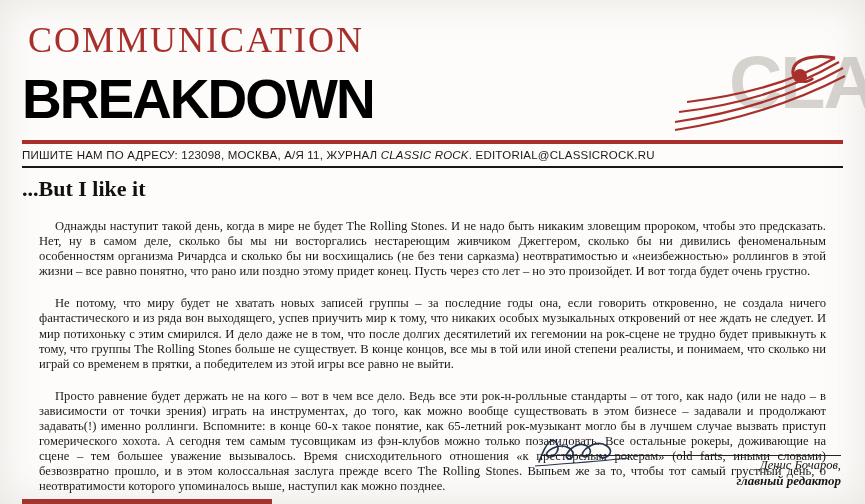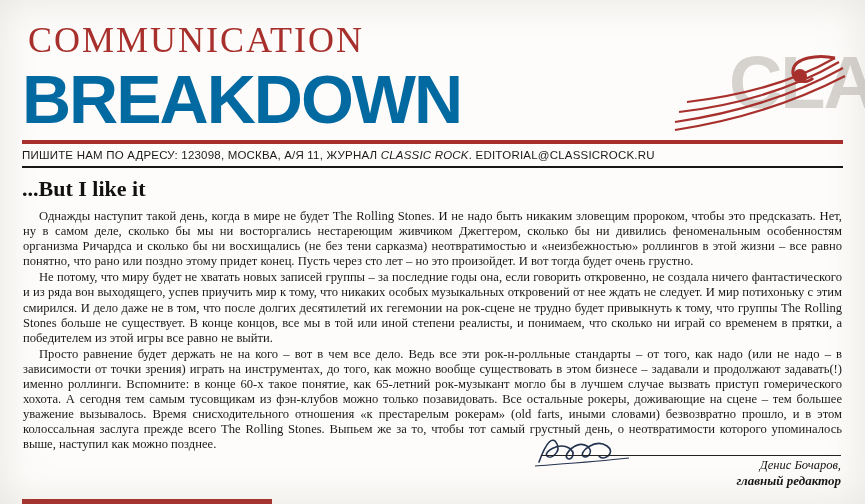--- a/index.html
+++ b/index.html
@@ -53,24 +53,24 @@
     letter-spacing: 2px;
     color: #a8302c;
     margin-left: 6px;
     font-weight: normal;
   }
   .title-break {
     position: relative;
     z-index: 2;
     font-family: "Liberation Sans", sans-serif;
     font-weight: bold;
-    font-size: 68px;
+    font-size: 55px;
     line-height: 70px;
     letter-spacing: -2px;
-    color: #0369a1;
+    color: #000000;
     margin-top: 2px;
   }
   
   .swirl {
     position: absolute;
     right: 8px;
     top: 52px;
     width: 190px;
     height: 86px;
     z-index: 3;
@@ -120,21 +120,21 @@
   }
   .headline {
     font-family: "Liberation Serif", serif;
     font-weight: bold;
     font-style: normal;
     font-size: 22px;
     margin: 0 0 7px 0;
     color: #111;
   }
   .body-text p {
-    margin: 1px;
+    margin: 17px;
     font-size: 12.6px;
     line-height: 15.1px;
     text-align: justify;
     text-indent: 16px;
     color: #1a1a1a;
     font-family: "Liberation Serif", serif;
   }
   .body-text p + p { margin-top: 0px; font-family: Liberation Serif, serif; }
 
   .signature-block {

